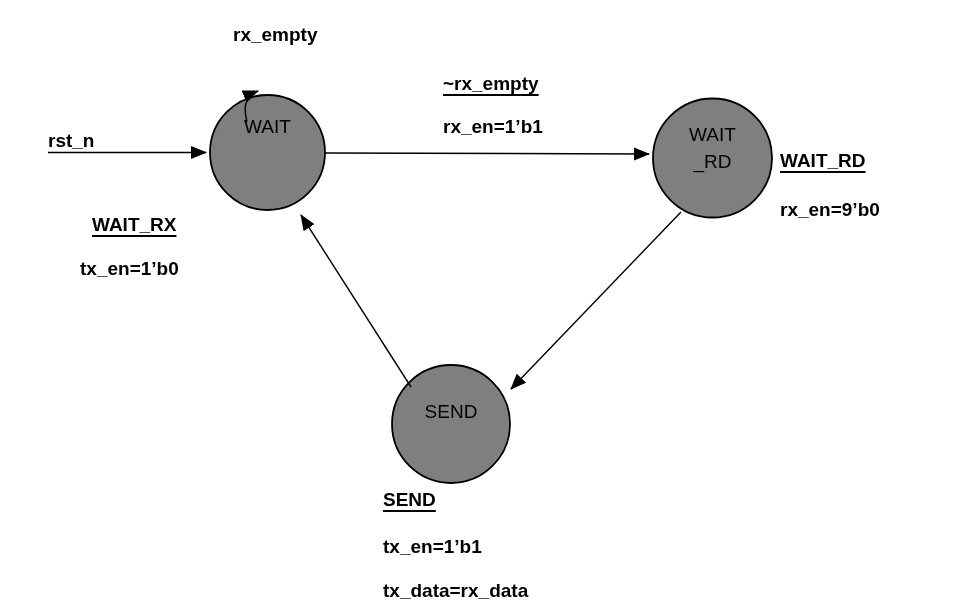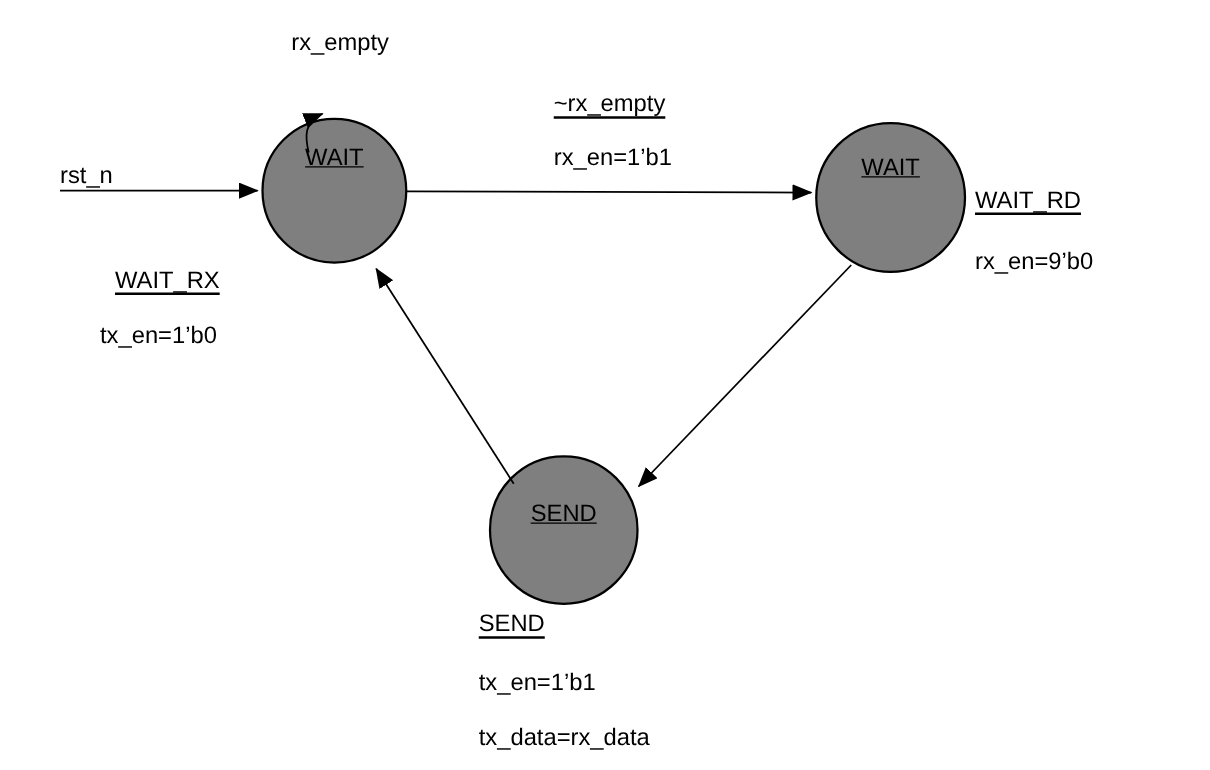--- a/index.html
+++ b/index.html
@@ -13,29 +13,30 @@
     overflow: hidden;
   }
   svg.layer { position: absolute; left: 0; top: 0; }
   .layer circle { stroke: #000000; stroke-width: 1.8; }
   .layer line, .layer path.edge { stroke: #000000; stroke-width: 1.4; fill: none; }
   .lbl {
     position: absolute;
     font-size: 19px;
     line-height: 24px;
     white-space: nowrap;
+    font-weight: bold;
   }
   .state-lbl {
     position: absolute;
     text-align: center;
     font-size: 19px;
     line-height: 27px;
     white-space: nowrap;
   }
-  .state-lbl span { display: block; text-decoration: underline; }
+  .state-lbl span { display: block; }
   .u {
     text-decoration: underline;
     text-decoration-thickness: 1.6px;
     text-underline-offset: 4px;
   }
 </style>
 </head>
 <body>
 
 <div class="canvas">
@@ -56,20 +57,21 @@
     <line x1="325" y1="153" x2="649" y2="154" marker-end="url(#ah)"></line>
     <line x1="681" y1="212" x2="511" y2="389" marker-end="url(#ah)"></line>
     <line x1="411" y1="387" x2="301" y2="215" marker-end="url(#ah)"></line>
   </svg>
 
   <div class="state-lbl" style="left:207px; top:113px; width:121px">
     <span>WAIT</span>
   </div>
   <div class="state-lbl" style="left:652px; top:121px; width:121px">
     <span>WAIT</span>
+    <span>_RD</span>
   </div>
   <div class="state-lbl" style="left:391px; top:398px; width:120px">
     <span>SEND</span>
   </div>
 
   <div class="lbl" style="left:48px; top:129px">rst_n</div>
   <div class="lbl" style="left:233px; top:23px">rx_empty</div>
   <div class="lbl u" style="left:443px; top:72px">~rx_empty</div>
   <div class="lbl" style="left:443px; top:115px">rx_en=1’b1</div>
 

